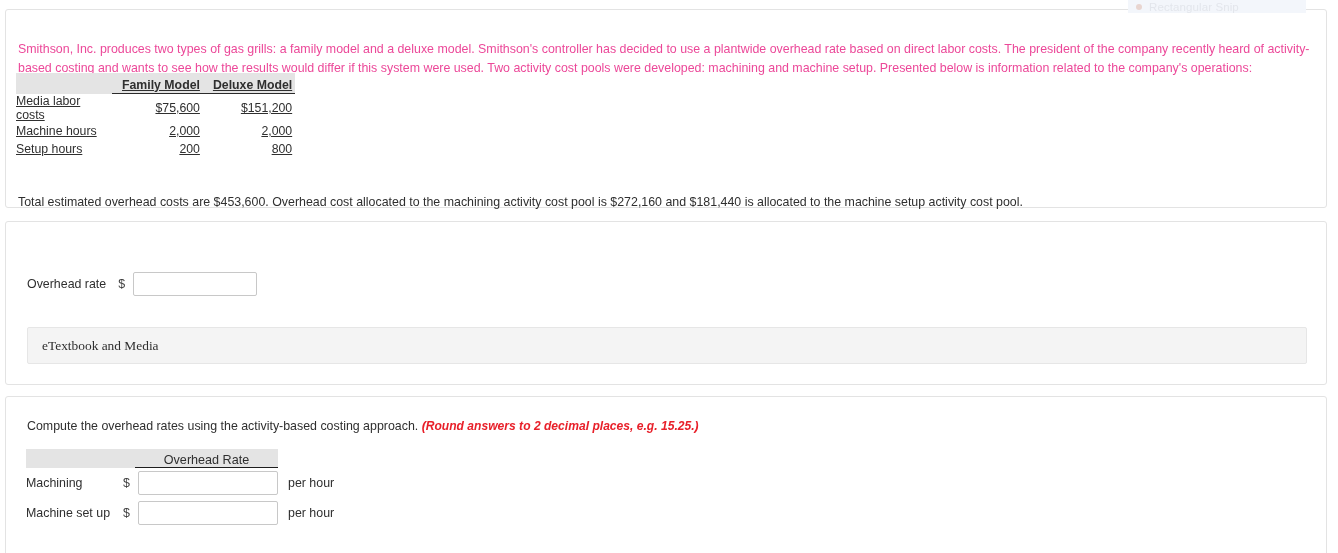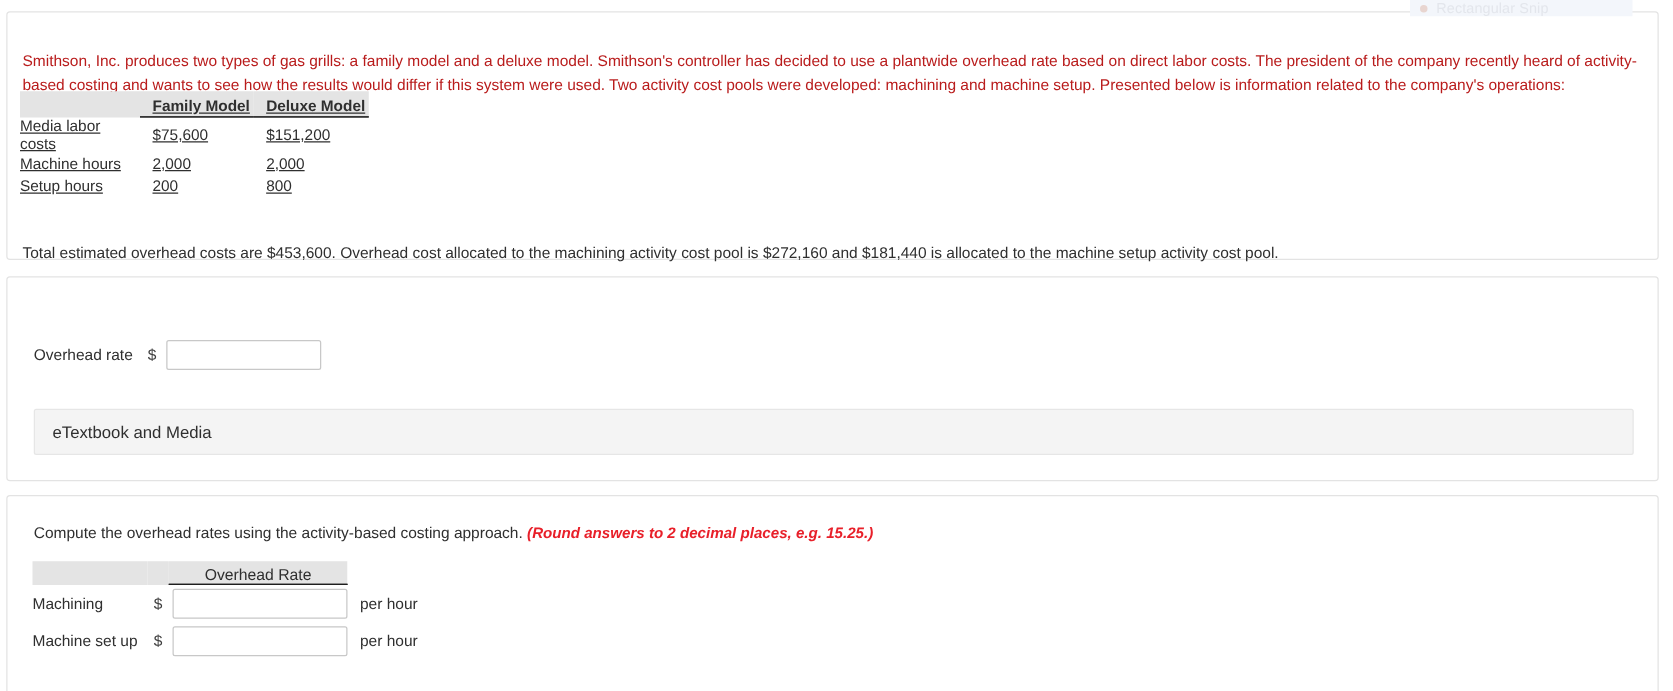--- a/index.html
+++ b/index.html
@@ -61,21 +61,21 @@
   #card-q2      { top: 396px; height: 200px; }
 
   
   .intro-text {
     position: absolute;
     left: 12px;
     top: 18px;
     width: 1292px;
     font-size: 12.4px;
     line-height: 19px;
-    color: #b91c1c;
+    color: #ec4899;
   }
   .total-text {
     position: absolute;
     left: 12px;
     top: 171px;
     width: 1290px;
     font-size: 12.4px;
     line-height: 18px;
     color: #2f2f2f;
   }
@@ -112,21 +112,21 @@
   }
   .data-table tbody td {
     height: 18.5px;
     vertical-align: middle;
   }
   .data-table tbody td.lbl {
     text-align: left;
     padding-right: 12px;
   }
   .data-table tbody td.val {
-    text-align: left;
+    text-align: right;
     padding-right: 3px;
     padding-left: 10px;
   }
 
   
   .q-prompt {
     position: absolute;
     left: 21px;
     font-size: 12.4px;
     color: #2f2f2f;
@@ -173,20 +173,21 @@
     height: 37px;
     box-sizing: border-box;
     background: #f4f4f4;
     border: 1px solid #e6e6e6;
     border-radius: 2px;
     display: flex;
     align-items: center;
     padding-left: 14px;
     font-size: 13.4px;
     color: #2f2f2f;
+    font-family: Liberation Serif, serif;
   }
 
   
   .rates-table {
     position: absolute;
     left: 20px;
     top: 52px;
     border-collapse: collapse;
     font-size: 12.4px;
     color: #2f2f2f;

